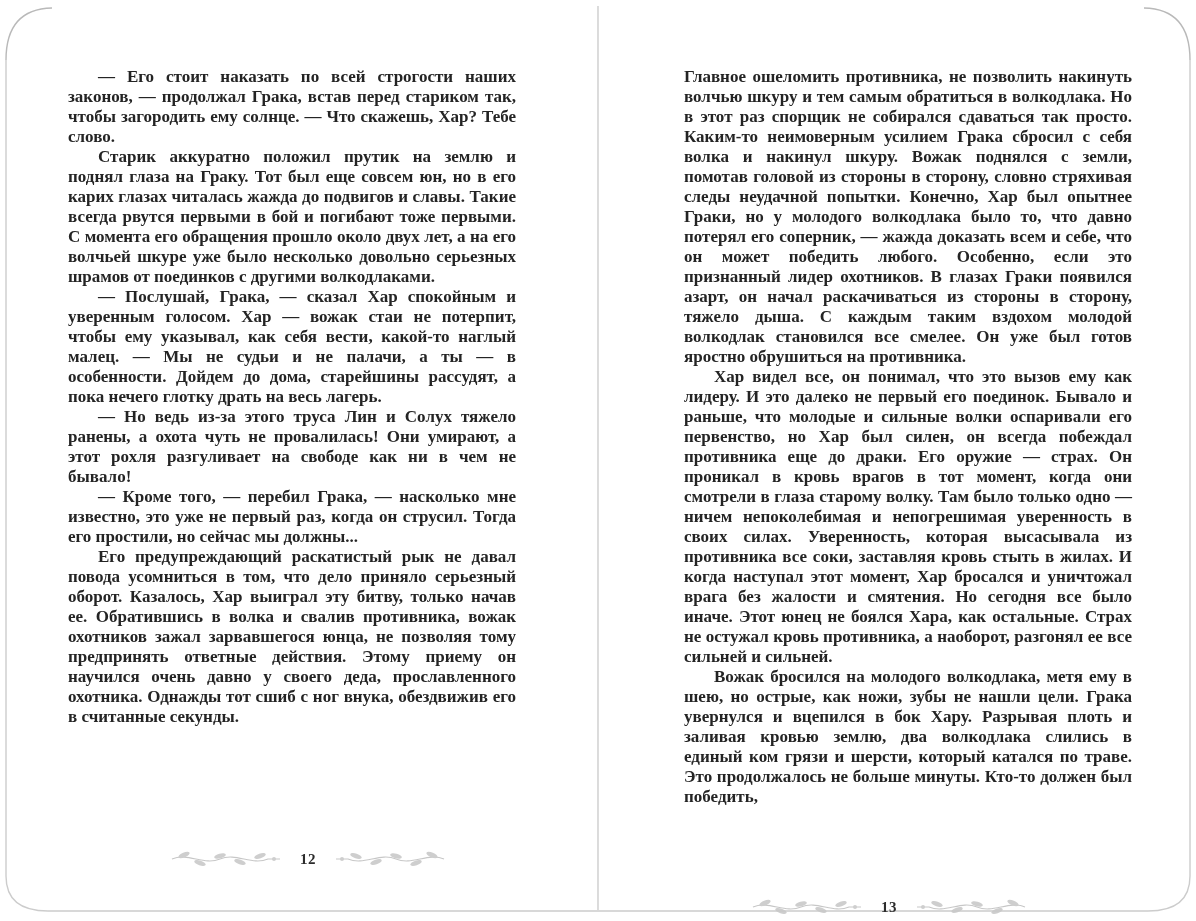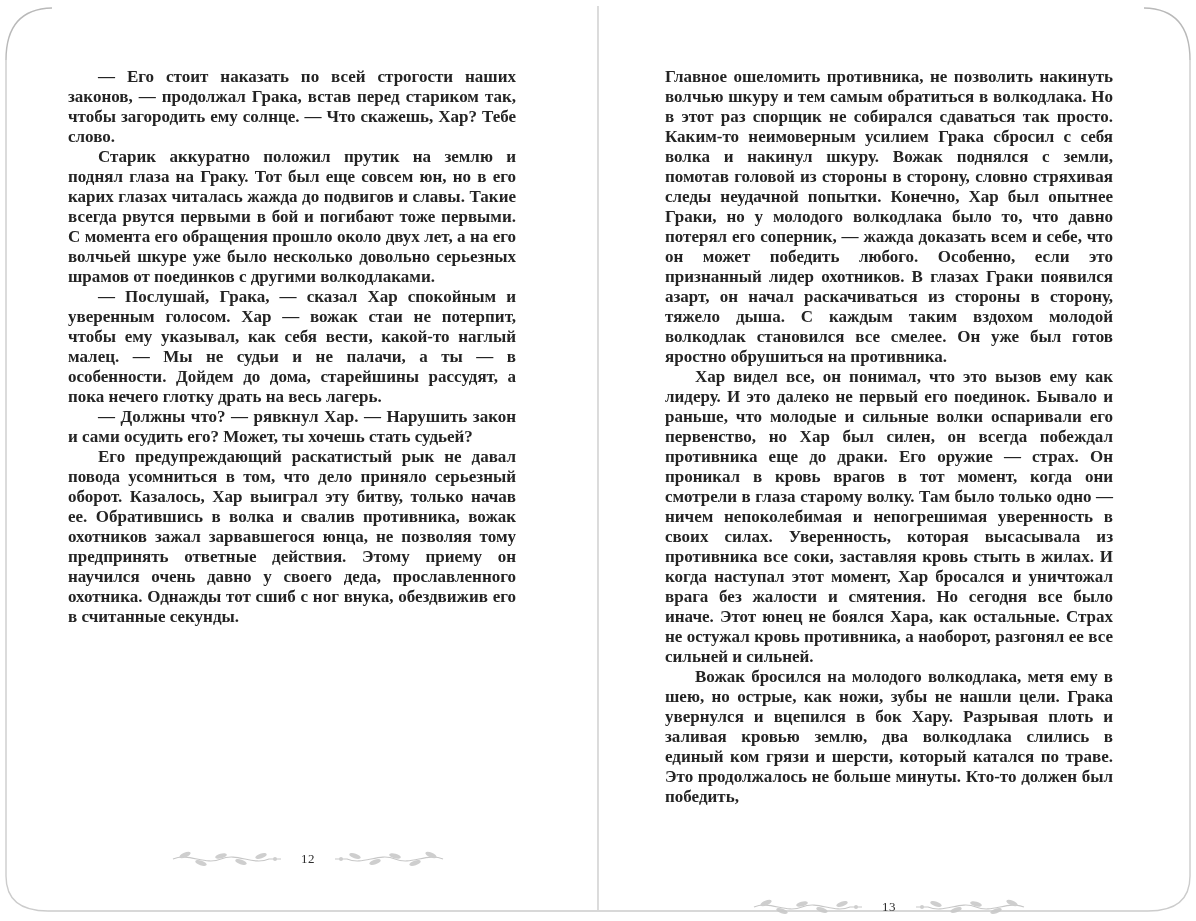--- a/index.html
+++ b/index.html
@@ -23,38 +23,38 @@
     font-size: 17px;
     line-height: 20px;
     font-weight: 600;
     color: #242424;
     text-align: justify;
   }
   .page-text p { margin: 0; text-indent: 30px; }
   .page-text p.noindent { text-indent: 0; }
 
   .left-text  { left: 68px; }
-  .right-text { left: 665px; }
+  .right-text { left: 684px; }
 
   .page-footer {
     position: absolute;
     top: 841px;
     width: 448px;
     height: 36px;
     display: flex;
     align-items: center;
     justify-content: center;
     gap: 18px;
   }
   .left-footer  { left: 84px; }
   .right-footer { left: 665px; margin-top: 48px; }
 
   .page-number {
-    font-size: 13px;
-    font-weight: 400;
+    font-size: 15px;
+    font-weight: 700;
     color: #2c2c2c;
     letter-spacing: 0.5px;
   }
 
   .ornament { display: inline-flex; opacity: 0.9; }
   .ornament.mirrored { transform: scaleX(-1); }
 </style>
 </head>
 <body>
 
@@ -66,21 +66,22 @@
       <path d="M 1144 8 Q 1190 9 1190 60" stroke="#b9b9b9" stroke-width="1.4"></path>
       <path d="M 6 60 L 6 876 Q 6 911 48 911 L 1148 911 Q 1190 911 1190 876 L 1190 60" stroke="#cccccc" stroke-width="1.4"></path>
       <line x1="598" y1="6" x2="598" y2="910" stroke="#c4c4c4" stroke-width="1.2"></line>
     </g>
   </svg>
 
   <div class="page-text left-text">
       <p>— Его стоит наказать по всей строгости наших законов, — продолжал Грака, встав перед стариком так, чтобы загородить ему солнце. — Что скажешь, Хар? Тебе слово.</p>
       <p>Старик аккуратно положил прутик на землю и поднял глаза на Граку. Тот был еще совсем юн, но в его карих глазах читалась жажда до подвигов и славы. Такие всегда рвутся первыми в бой и погибают тоже первыми. С момента его обращения прошло около двух лет, а на его волчьей шкуре уже было несколько довольно серьезных шрамов от поединков с другими волкодлаками.</p>
       <p>— Послушай, Грака, — сказал Хар спокойным и уверенным голосом. Хар — вожак стаи не потерпит, чтобы ему указывал, как себя вести, какой-то наглый малец. — Мы не судьи и не палачи, а ты — в особенности. Дойдем до дома, старейшины рассудят, а пока нечего глотку драть на весь лагерь.</p>
-      <p>— Должны что? — рявкнул Хар. — Нарушить закон и сами осудить его? Может, ты хочешь стать судьей?</p>
+      <p>— Но ведь из-за этого труса Лин и Солух тяжело ранены, а охота чуть не провалилась! Они умирают, а этот рохля разгуливает на свободе как ни в чем не бывало!</p>
+      <p>— Кроме того, — перебил Грака, — насколько мне известно, это уже не первый раз, когда он струсил. Тогда его простили, но сейчас мы должны...</p>
       <p>Его предупреждающий раскатистый рык не давал повода усомниться в том, что дело приняло серьезный оборот. Казалось, Хар выиграл эту битву, только начав ее. Обратившись в волка и свалив противника, вожак охотников зажал зарвавшегося юнца, не позволяя тому предпринять ответные действия. Этому приему он научился очень давно у своего деда, прославленного охотника. Однажды тот сшиб с ног внука, обездвижив его в считанные секунды.</p>
     </div>
 
   <div class="page-text right-text">
       <p class="noindent">Главное ошеломить противника, не позволить накинуть волчью шкуру и тем самым обратиться в волкодлака. Но в этот раз спорщик не собирался сдаваться так просто. Каким-то неимоверным усилием Грака сбросил с себя волка и накинул шкуру. Вожак поднялся с земли, помотав головой из стороны в сторону, словно стряхивая следы неудачной попытки. Конечно, Хар был опытнее Граки, но у молодого волкодлака было то, что давно потерял его соперник, — жажда доказать всем и себе, что он может победить любого. Особенно, если это признанный лидер охотников. В глазах Граки появился азарт, он начал раскачиваться из стороны в сторону, тяжело дыша. С каждым таким вздохом молодой волкодлак становился все смелее. Он уже был готов яростно обрушиться на противника.</p>
       <p>Хар видел все, он понимал, что это вызов ему как лидеру. И это далеко не первый его поединок. Бывало и раньше, что молодые и сильные волки оспаривали его первенство, но Хар был силен, он всегда побеждал противника еще до драки. Его оружие — страх. Он проникал в кровь врагов в тот момент, когда они смотрели в глаза старому волку. Там было только одно — ничем непоколебимая и непогрешимая уверенность в своих силах. Уверенность, которая высасывала из противника все соки, заставляя кровь стыть в жилах. И когда наступал этот момент, Хар бросался и уничтожал врага без жалости и смятения. Но сегодня все было иначе. Этот юнец не боялся Хара, как остальные. Страх не остужал кровь противника, а наоборот, разгонял ее все сильней и сильней.</p>
       <p>Вожак бросился на молодого волкодлака, метя ему в шею, но острые, как ножи, зубы не нашли цели. Грака увернулся и вцепился в бок Хару. Разрывая плоть и заливая кровью землю, два волкодлака слились в единый ком грязи и шерсти, который катался по траве. Это продолжалось не больше минуты. Кто-то должен был победить,</p>
     </div>
 
   <div class="page-footer left-footer">

